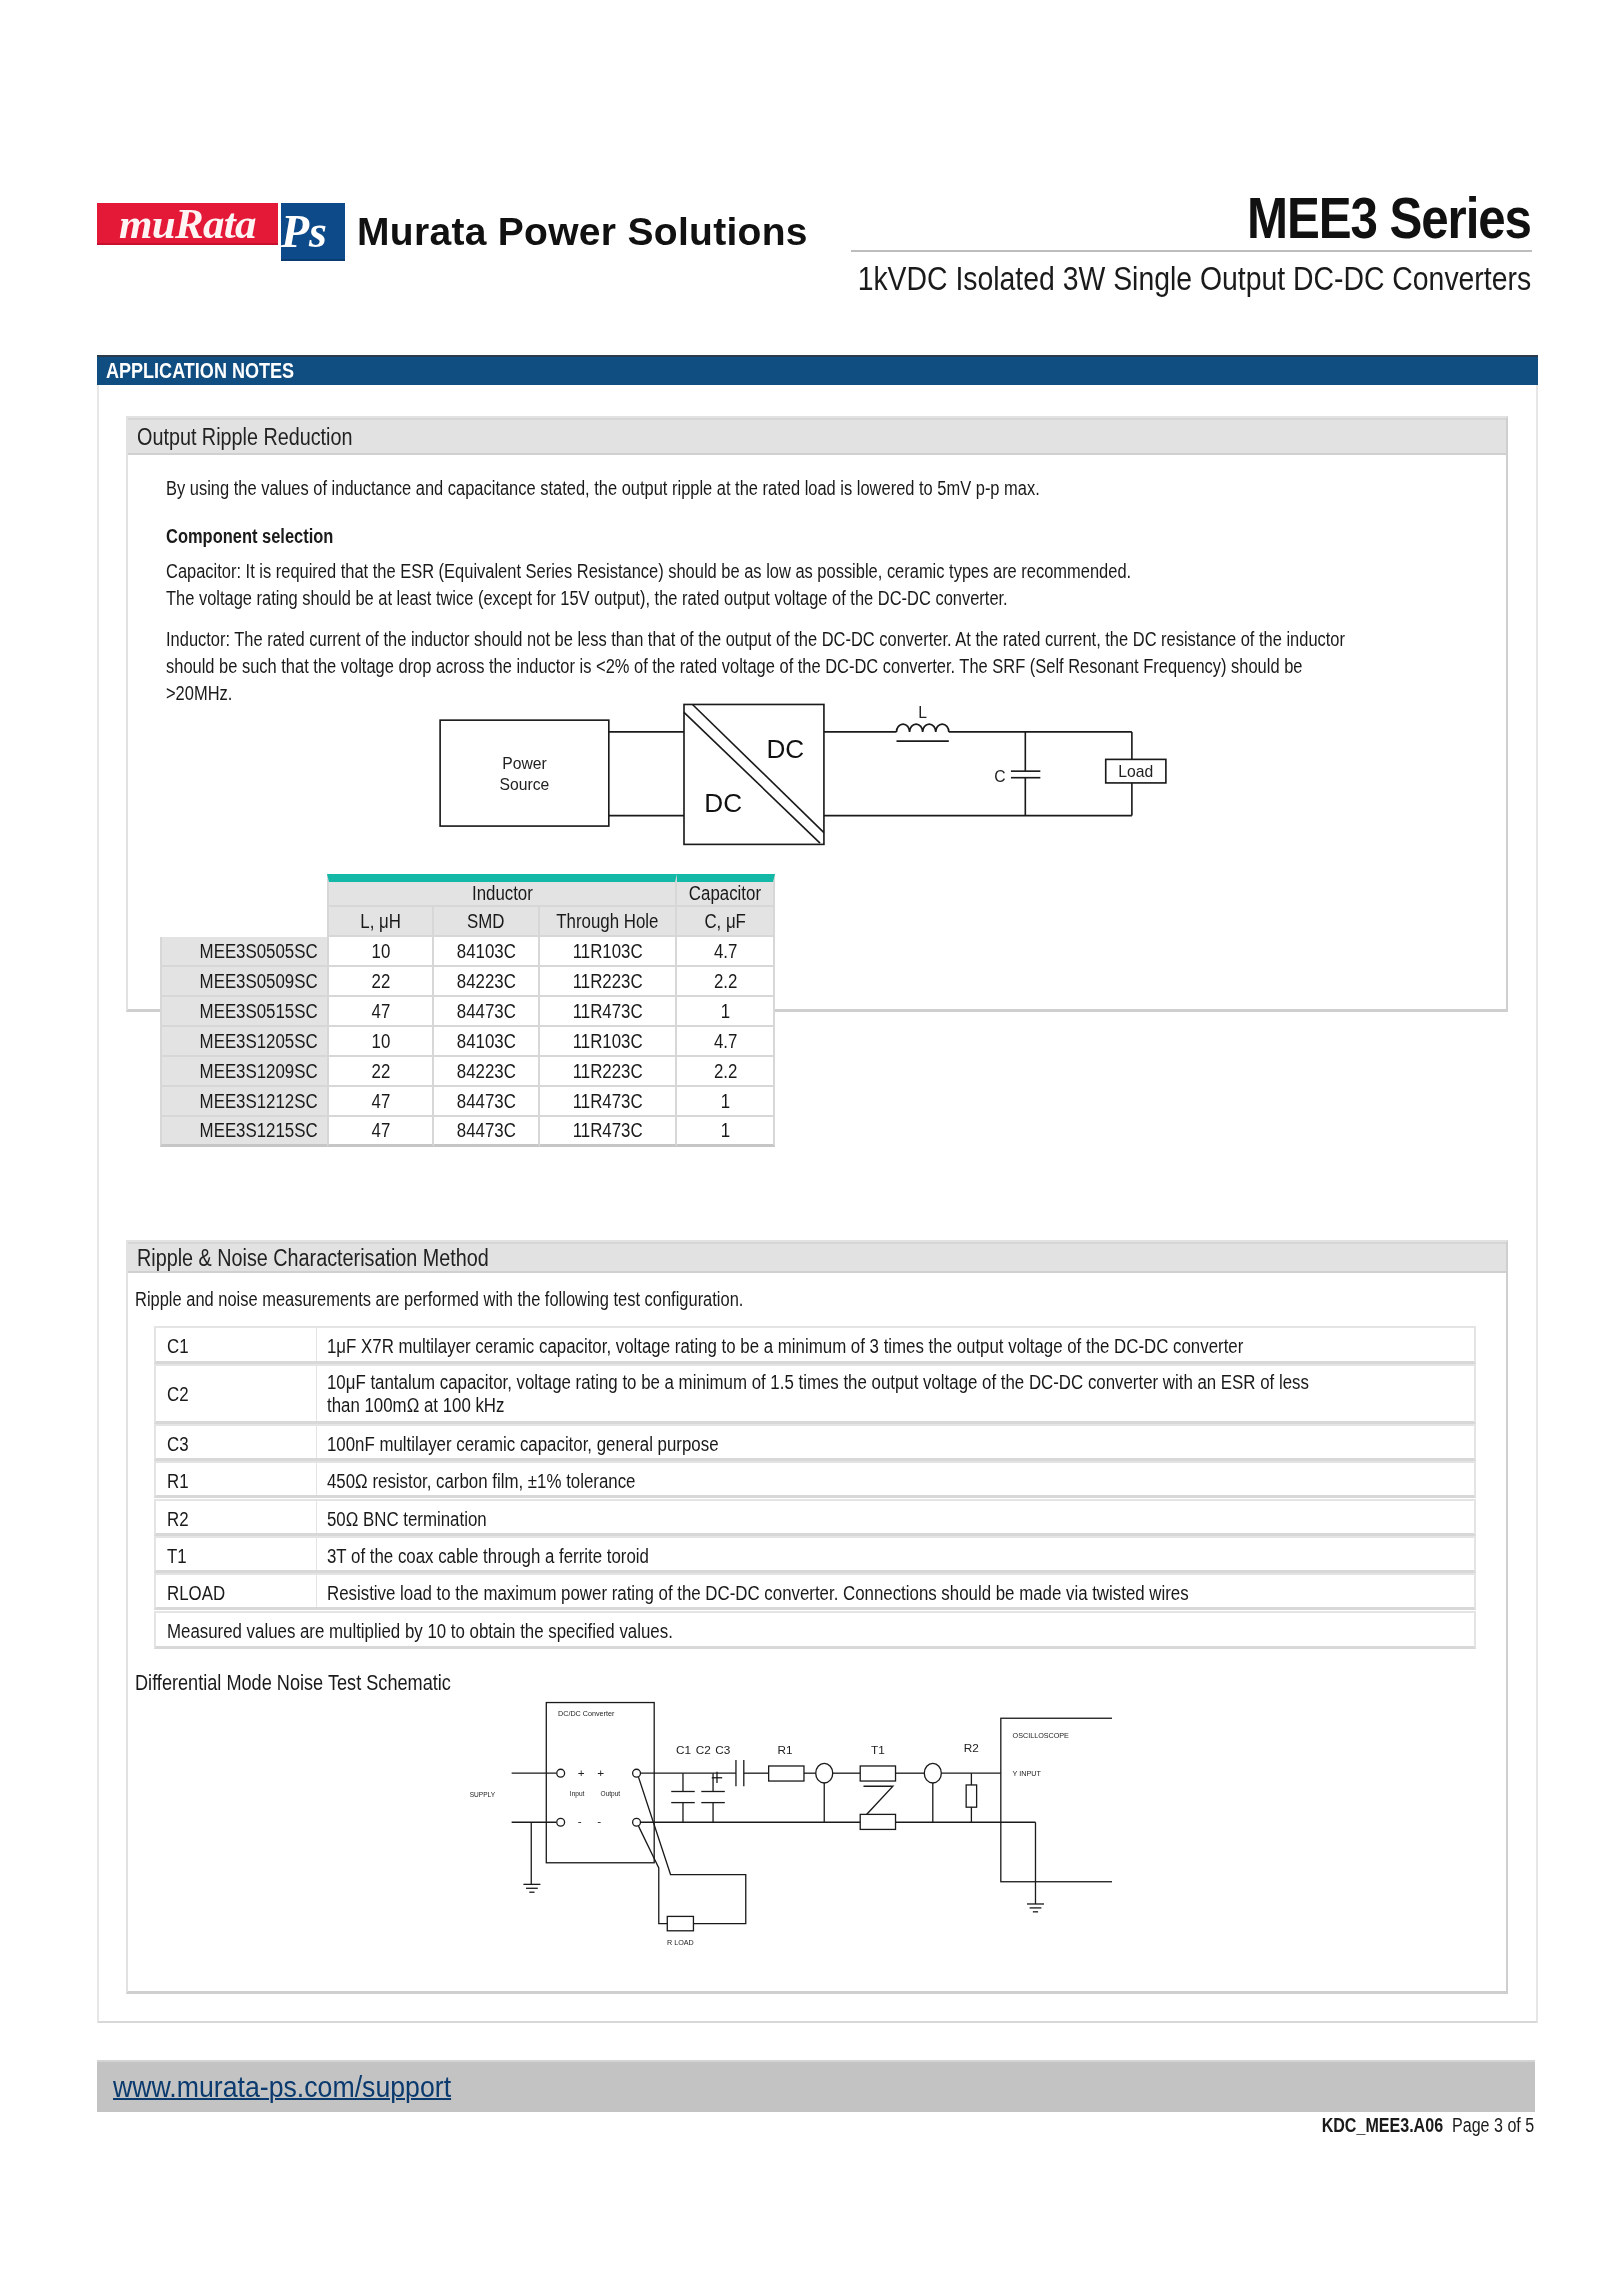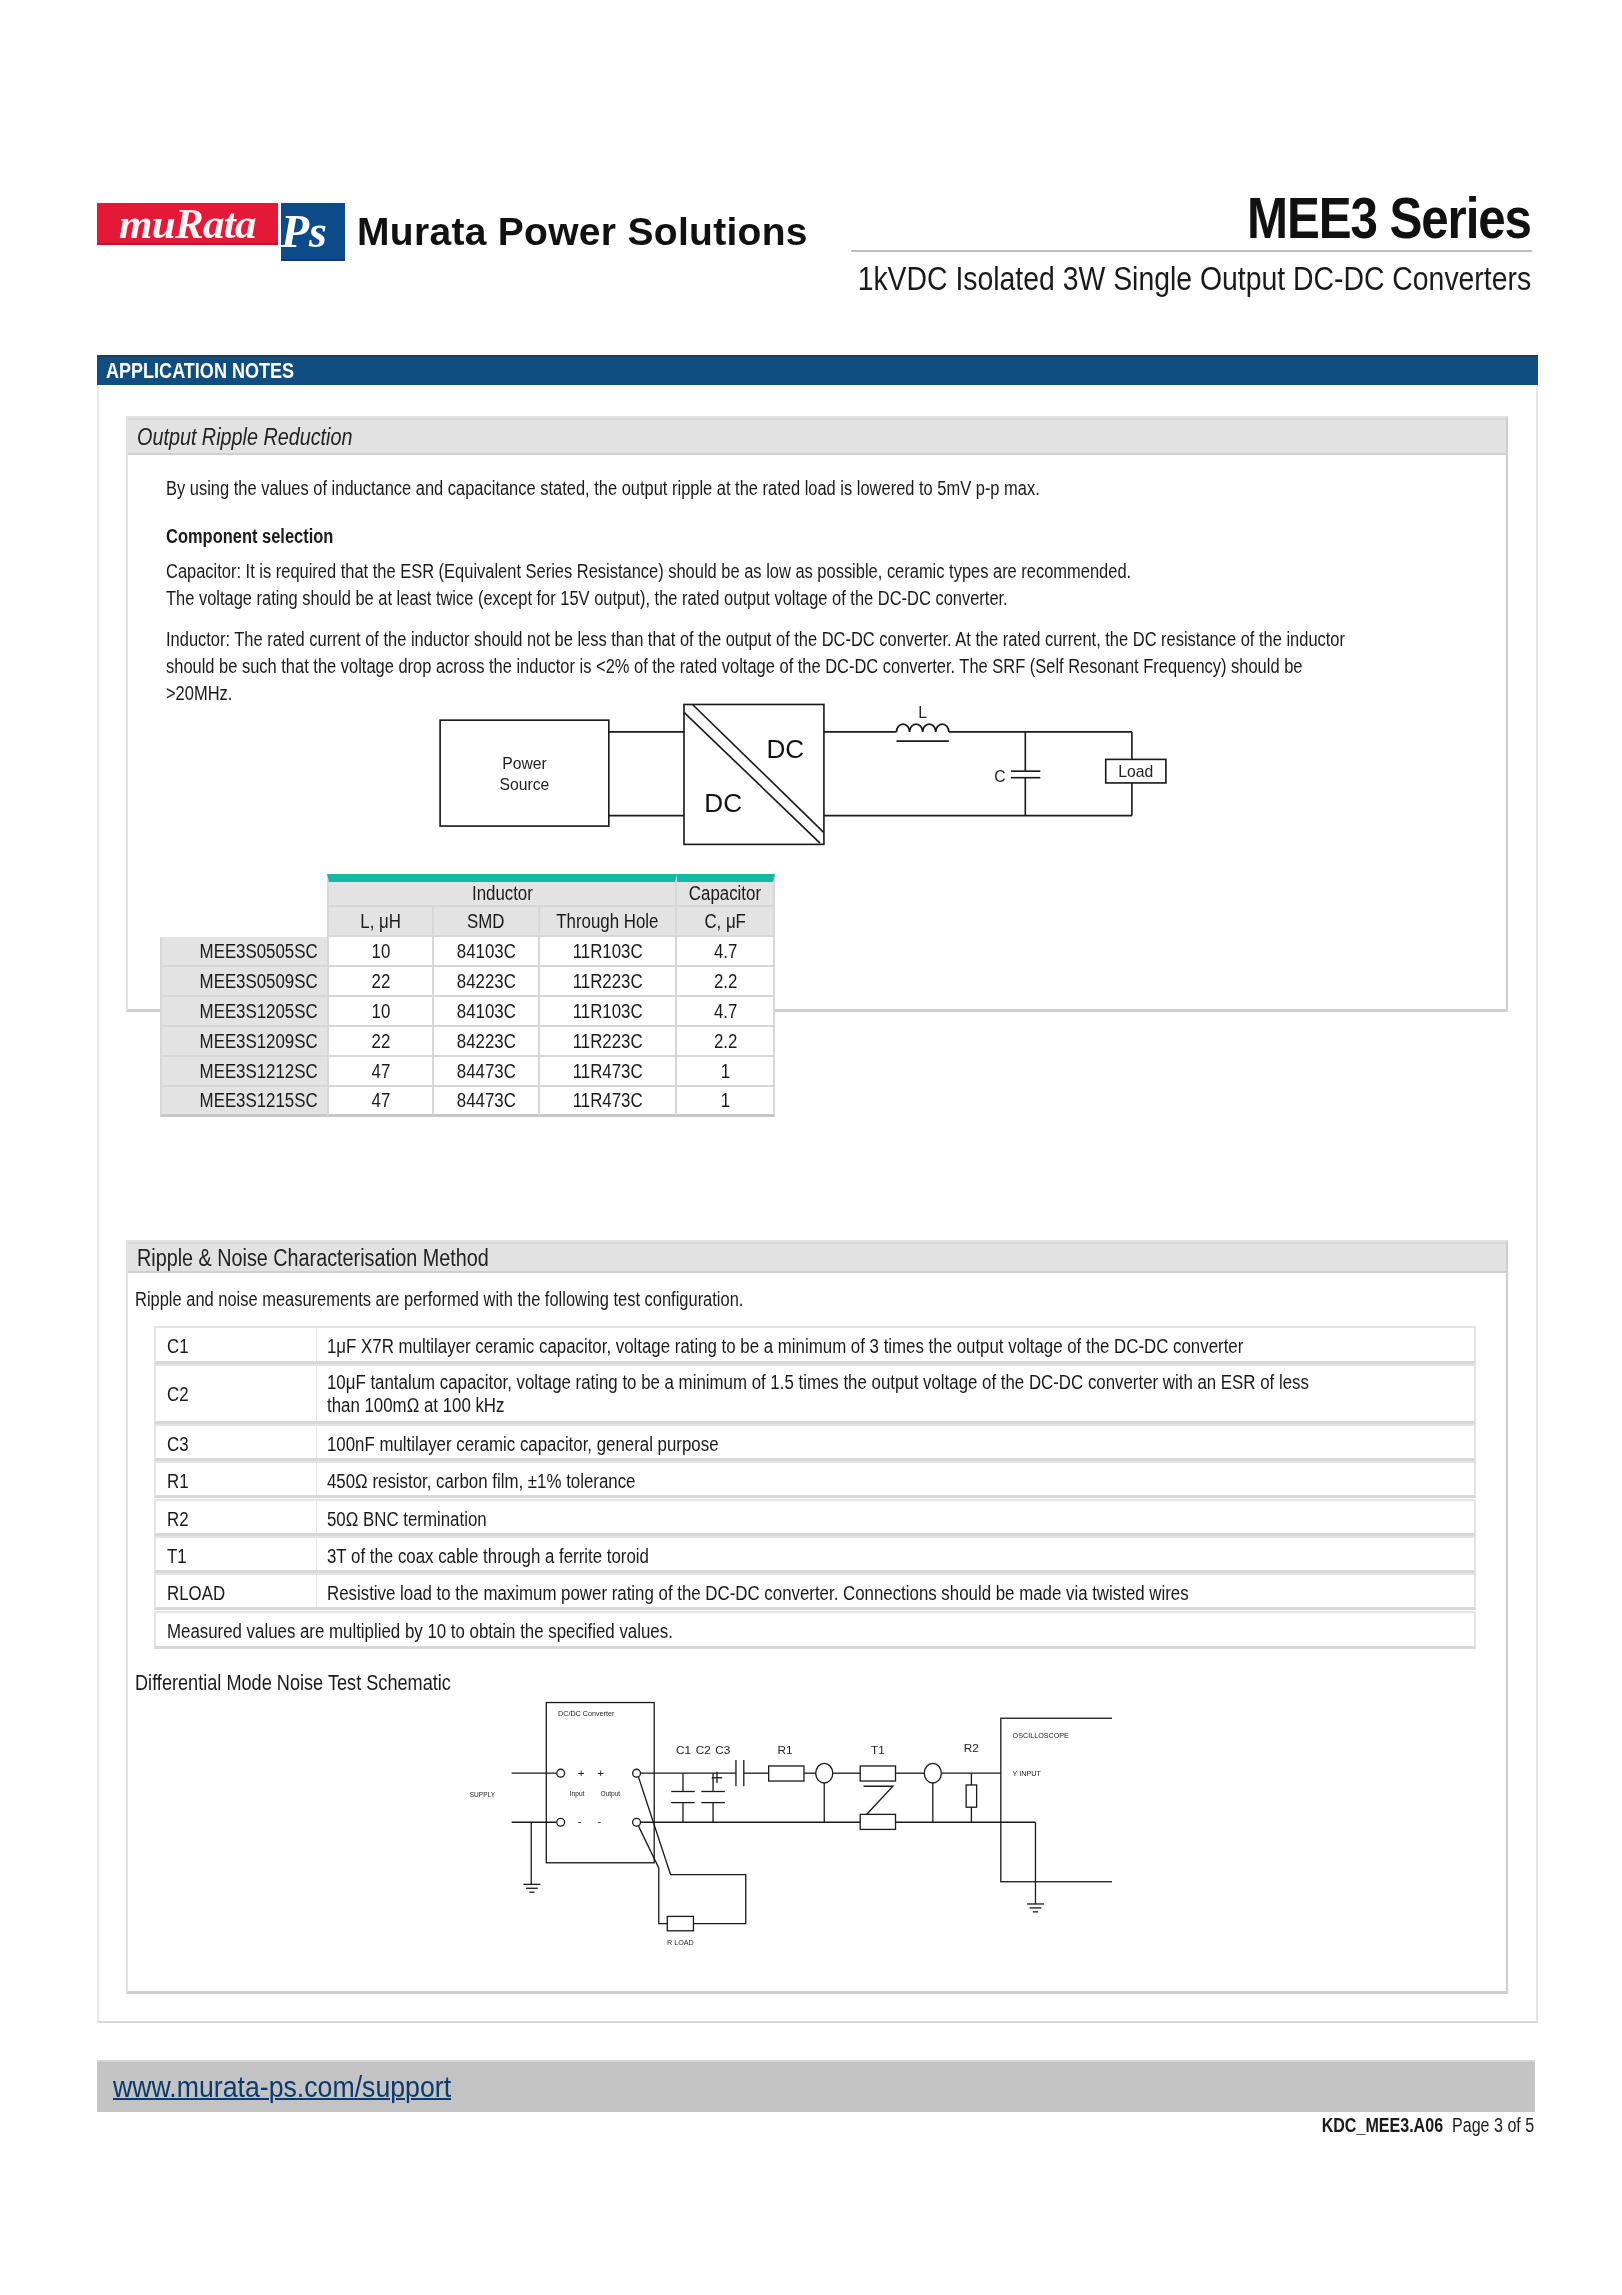--- a/index.html
+++ b/index.html
@@ -87,21 +87,21 @@
 <div class="abs brand-name">Murata Power Solutions</div>
 <div class="abs series-title">MEE3 Series</div>
 <div class="abs header-rule"></div>
 <div class="abs subtitle">1kVDC Isolated 3W Single Output DC-DC Converters</div>
 
 <div class="abs app-bar">
   <span>APPLICATION NOTES</span>
 </div>
 <div class="abs outer-frame"></div>
 
-<div class="abs panel" style="left:126px; top:416px; width:1382px; height:596px;font-style:italic;">
+<div class="abs panel" style="left:126px; top:416px; width:1382px; height:596px;">
   <div class="panel-head">
     <span>Output Ripple Reduction</span>
   </div>
 </div>
 
 <div class="abs txt" style="left:166px; top:475px;">By using the values of inductance and capacitance stated, the output ripple at the rated load is lowered to 5mV p-p max.</div>
 <div class="abs txt bold" style="left:166px; top:523px;">Component selection</div>
 <div class="abs txt" style="left:166px; top:558px;">Capacitor: It is required that the ESR (Equivalent Series Resistance) should be as low as possible, ceramic types are recommended.</div>
 <div class="abs txt" style="left:166px; top:585px;">The voltage rating should be at least twice (except for 15V output), the rated output voltage of the DC-DC converter.</div>
 <div class="abs txt" style="left:166px; top:626px;">Inductor: The rated current of the inductor should not be less than that of the output of the DC-DC converter. At the rated current, the DC resistance of the inductor</div>
@@ -160,20 +160,27 @@
     <td><span>4.7</span></td>
   </tr>
   <tr>
     <td class="model"><span>MEE3S0509SC</span></td>
     <td style="border-left:2px solid #d7d7d7;"><span>22</span></td>
     <td><span>84223C</span></td>
     <td><span>11R223C</span></td>
     <td><span>2.2</span></td>
   </tr>
   <tr>
+    <td class="model"><span>MEE3S0515SC</span></td>
+    <td style="border-left:2px solid #d7d7d7;"><span>47</span></td>
+    <td><span>84473C</span></td>
+    <td><span>11R473C</span></td>
+    <td><span>1</span></td>
+  </tr>
+  <tr>
     <td class="model"><span>MEE3S1205SC</span></td>
     <td style="border-left:2px solid #d7d7d7;"><span>10</span></td>
     <td><span>84103C</span></td>
     <td><span>11R103C</span></td>
     <td><span>4.7</span></td>
   </tr>
   <tr>
     <td class="model"><span>MEE3S1209SC</span></td>
     <td style="border-left:2px solid #d7d7d7;"><span>22</span></td>
     <td><span>84223C</span></td>

